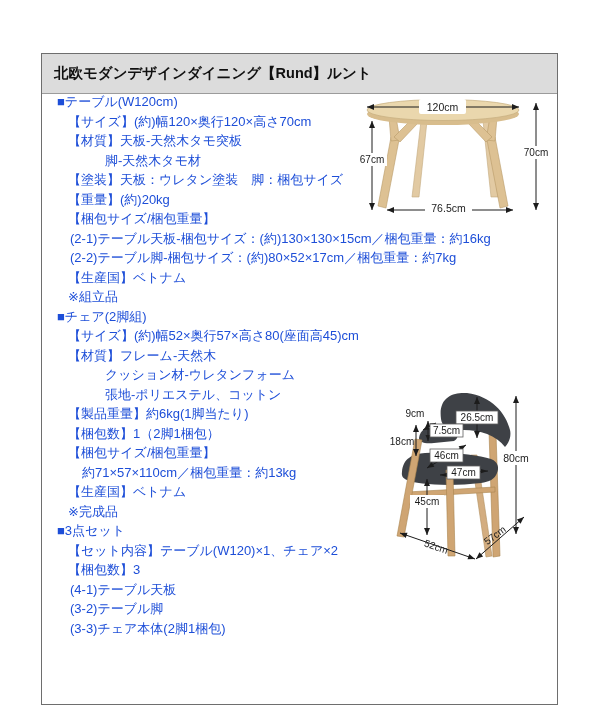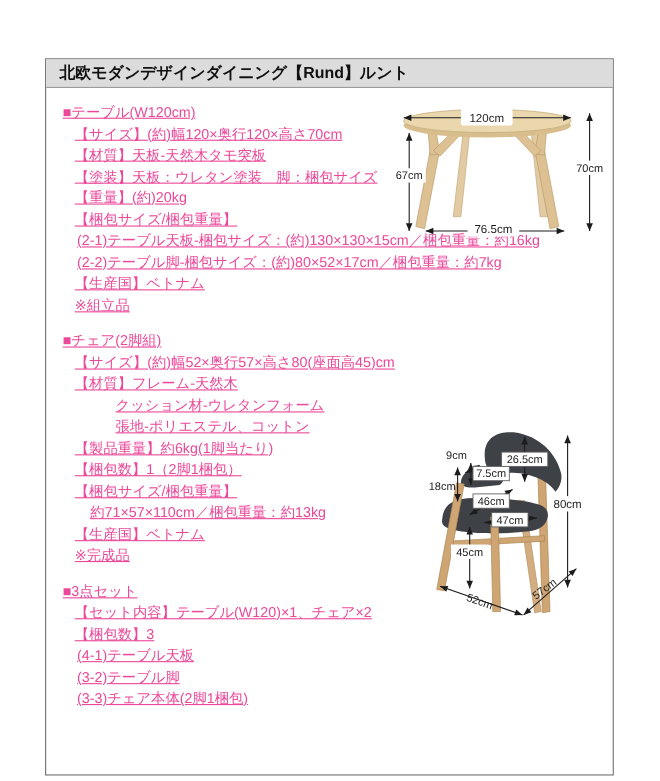--- a/index.html
+++ b/index.html
@@ -6,31 +6,31 @@
   body {
     width:600px; height:710px; position:relative; overflow:hidden;
     background:#ffffff;
     font-family:"Liberation Sans","DejaVu Sans",sans-serif;
   }
   .frame {
     position:absolute; left:41px; top:53px; width:515px; height:650px;
     border:1px solid #6e6e6e; background:#fff; box-sizing:content-box;
   }
   .titlebar {
-    height:26px; background:#dcdcdc; border-bottom:1px solid #9b9b9b;
+    height:40px; background:#dcdcdc; border-bottom:1px solid #9b9b9b;
     display:flex; align-items:center; padding:0 12px; box-sizing:border-box;
   }
   .titlebar .title {
     font-size:14.5px; font-weight:bold; color:#101010; white-space:nowrap;
   }
   .spec {
     position:absolute; left:15px; top:38px; width:485px;
-    color:#ec4899; font-size:13px; line-height:19.5px; white-space:nowrap;text-decoration:underline;
-  }
-  .section + .section { margin-top:13px; }
+    color:#1d4ed8; font-size:13px; line-height:19.5px; white-space:nowrap;
+  }
+  .section + .section { }
   .i1 { padding-left:11px; }
   .i1b{ padding-left:13px; }
   .i2 { padding-left:48px; }
   .i3 { padding-left:25px; }
   svg.diagram { position:absolute; }
   svg.table-d { left:313px; top:41px; }
   svg.chair-d { left:341px; top:329px; }
   svg text { font-size:10px; fill:#1c1c1c; }
   svg text.t11 { font-size:10.5px; }
   .dim-line { stroke:#1c1c1c; stroke-width:1; fill:none; }
@@ -45,20 +45,21 @@
 
   <div class="titlebar">
     <span class="title">北欧モダンデザインダイニング【Rund】ルント</span>
   </div>
 
   <div class="spec">
     <div class="section">
       <div>■テーブル(W120cm)</div>
       <div class="i1">【サイズ】(約)幅120×奥行120×高さ70cm</div>
       <div class="i1">【材質】天板-天然木タモ突板</div>
+      <div class="i2">脚-天然木タモ材</div>
       <div class="i1">【塗装】天板：ウレタン塗装　脚：梱包サイズ</div>
       <div class="i1">【重量】(約)20kg</div>
       <div class="i1">【梱包サイズ/梱包重量】</div>
       <div class="i1b">(2-1)テーブル天板-梱包サイズ：(約)130×130×15cm／梱包重量：約16kg</div>
       <div class="i1b">(2-2)テーブル脚-梱包サイズ：(約)80×52×17cm／梱包重量：約7kg</div>
       <div class="i1">【生産国】ベトナム</div>
       <div class="i1">※組立品</div>
     </div>
 
     <div class="section">

